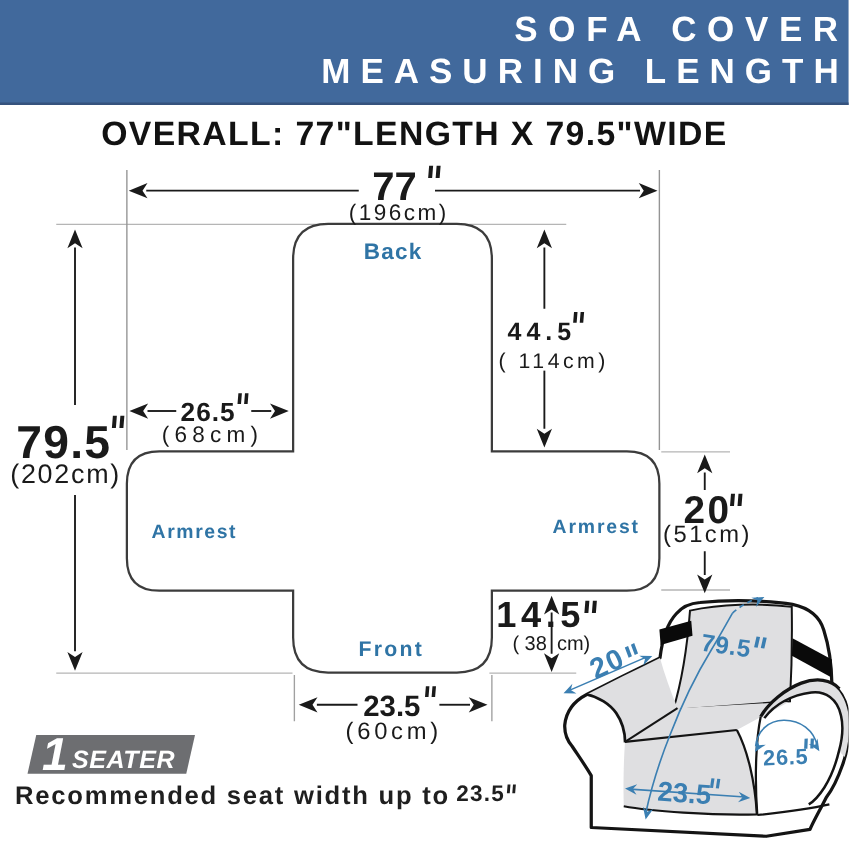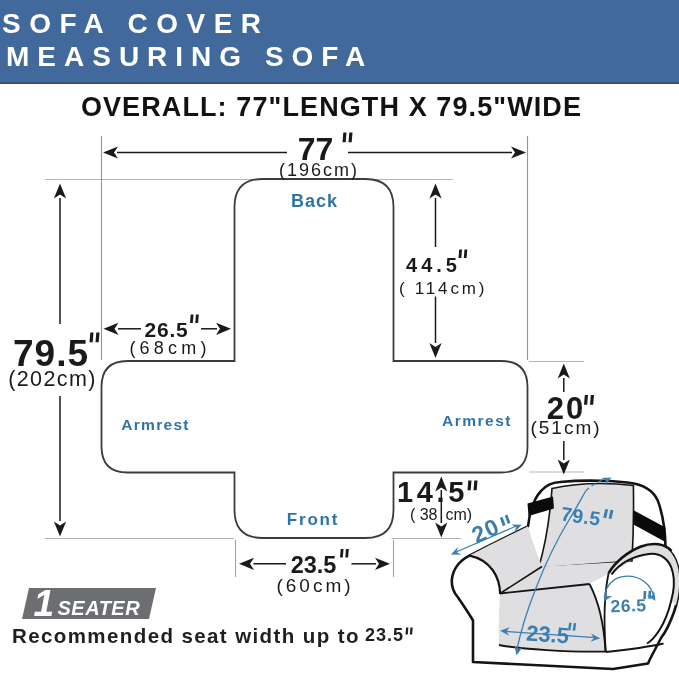--- a/index.html
+++ b/index.html
@@ -1,30 +1,30 @@
 <!DOCTYPE html>
 <html><head>
 <meta charset="utf-8">
 <style>
   html,body{margin:0;padding:0;width:679px;height:679px;background:#fff;overflow:hidden;}
   body{font-family:"Liberation Sans",sans-serif;position:relative;}
-  .banner{position:absolute;top:0;left:0;width:679px;height:84px;background:#41699c;border-bottom:2px solid #35527d;box-sizing:border-box;color:#fff;text-align:left;}
+  .banner{position:absolute;top:0;left:0;width:679px;height:84px;background:#41699c;border-bottom:2px solid #35527d;box-sizing:border-box;color:#fff;text-align:right;}
   .banner .l1{font-size:28px;font-weight:bold;letter-spacing:8.5px;padding-top:8px;padding-left:2px;}
   .banner .l2{font-size:28px;font-weight:bold;letter-spacing:8px;padding-top:1px;padding-left:6px;}
   .overall{position:absolute;top:92px;left:-8px;width:679px;text-align:center;font-size:27px;font-weight:bold;color:#121212;letter-spacing:1.1px;}
   svg{position:absolute;top:0;left:0;}
   .num{font-weight:bold;fill:#1a1a1a;}
   .cm{fill:#1a1a1a;}
   .blab{font-weight:bold;fill:#2f74a5;}
 </style>
 </head>
 <body>
 <div class="banner">
     <div class="l1">SOFA COVER</div>
-    <div class="l2">MEASURING SOFA</div>
+    <div class="l2">MEASURING LENGTH</div>
   </div>
 <div class="overall">OVERALL: 77"LENGTH X 79.5"WIDE</div>
 <svg width="679" height="679" viewBox="0 0 679 679">
 
   <g stroke="#b5b5b5" stroke-width="1.1" fill="none">
     <path d="M45 179.5 H453"></path>
     <path d="M45 538.5 H234"></path>
     <path d="M391.5 538.5 H461"></path>
     <path d="M529 361.5 H584"></path>
     <path d="M529 472 H584"></path>

